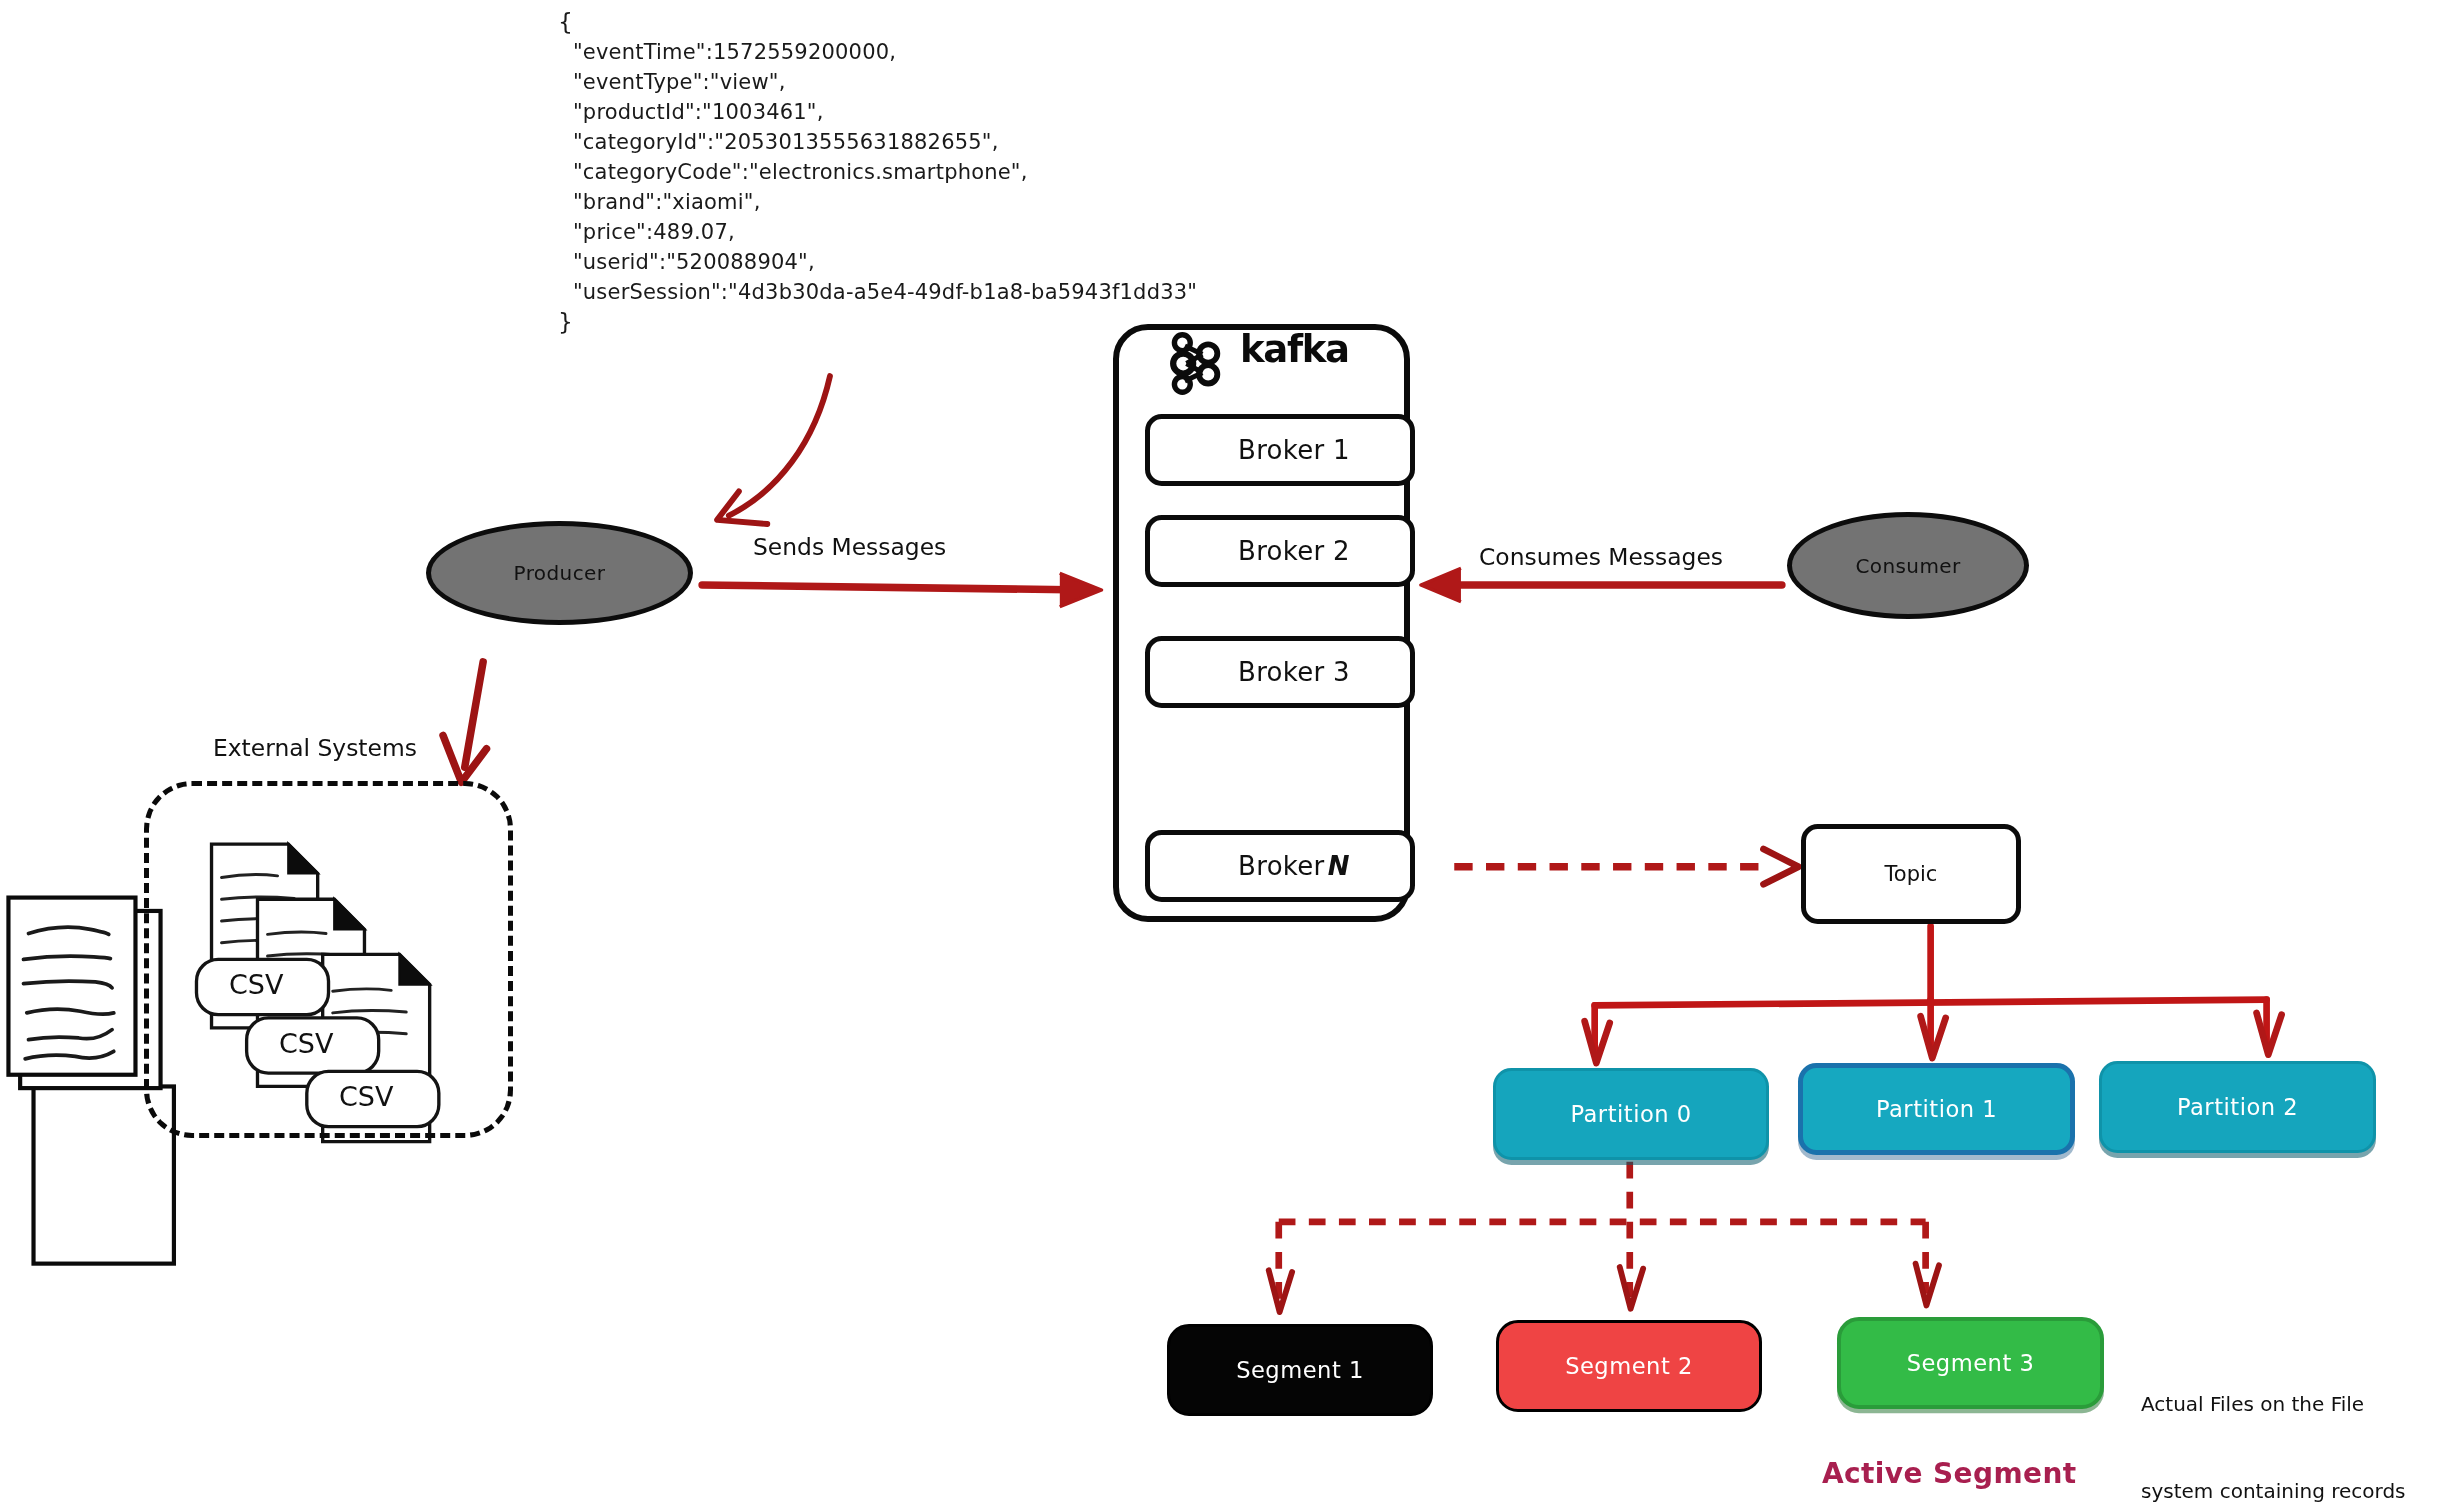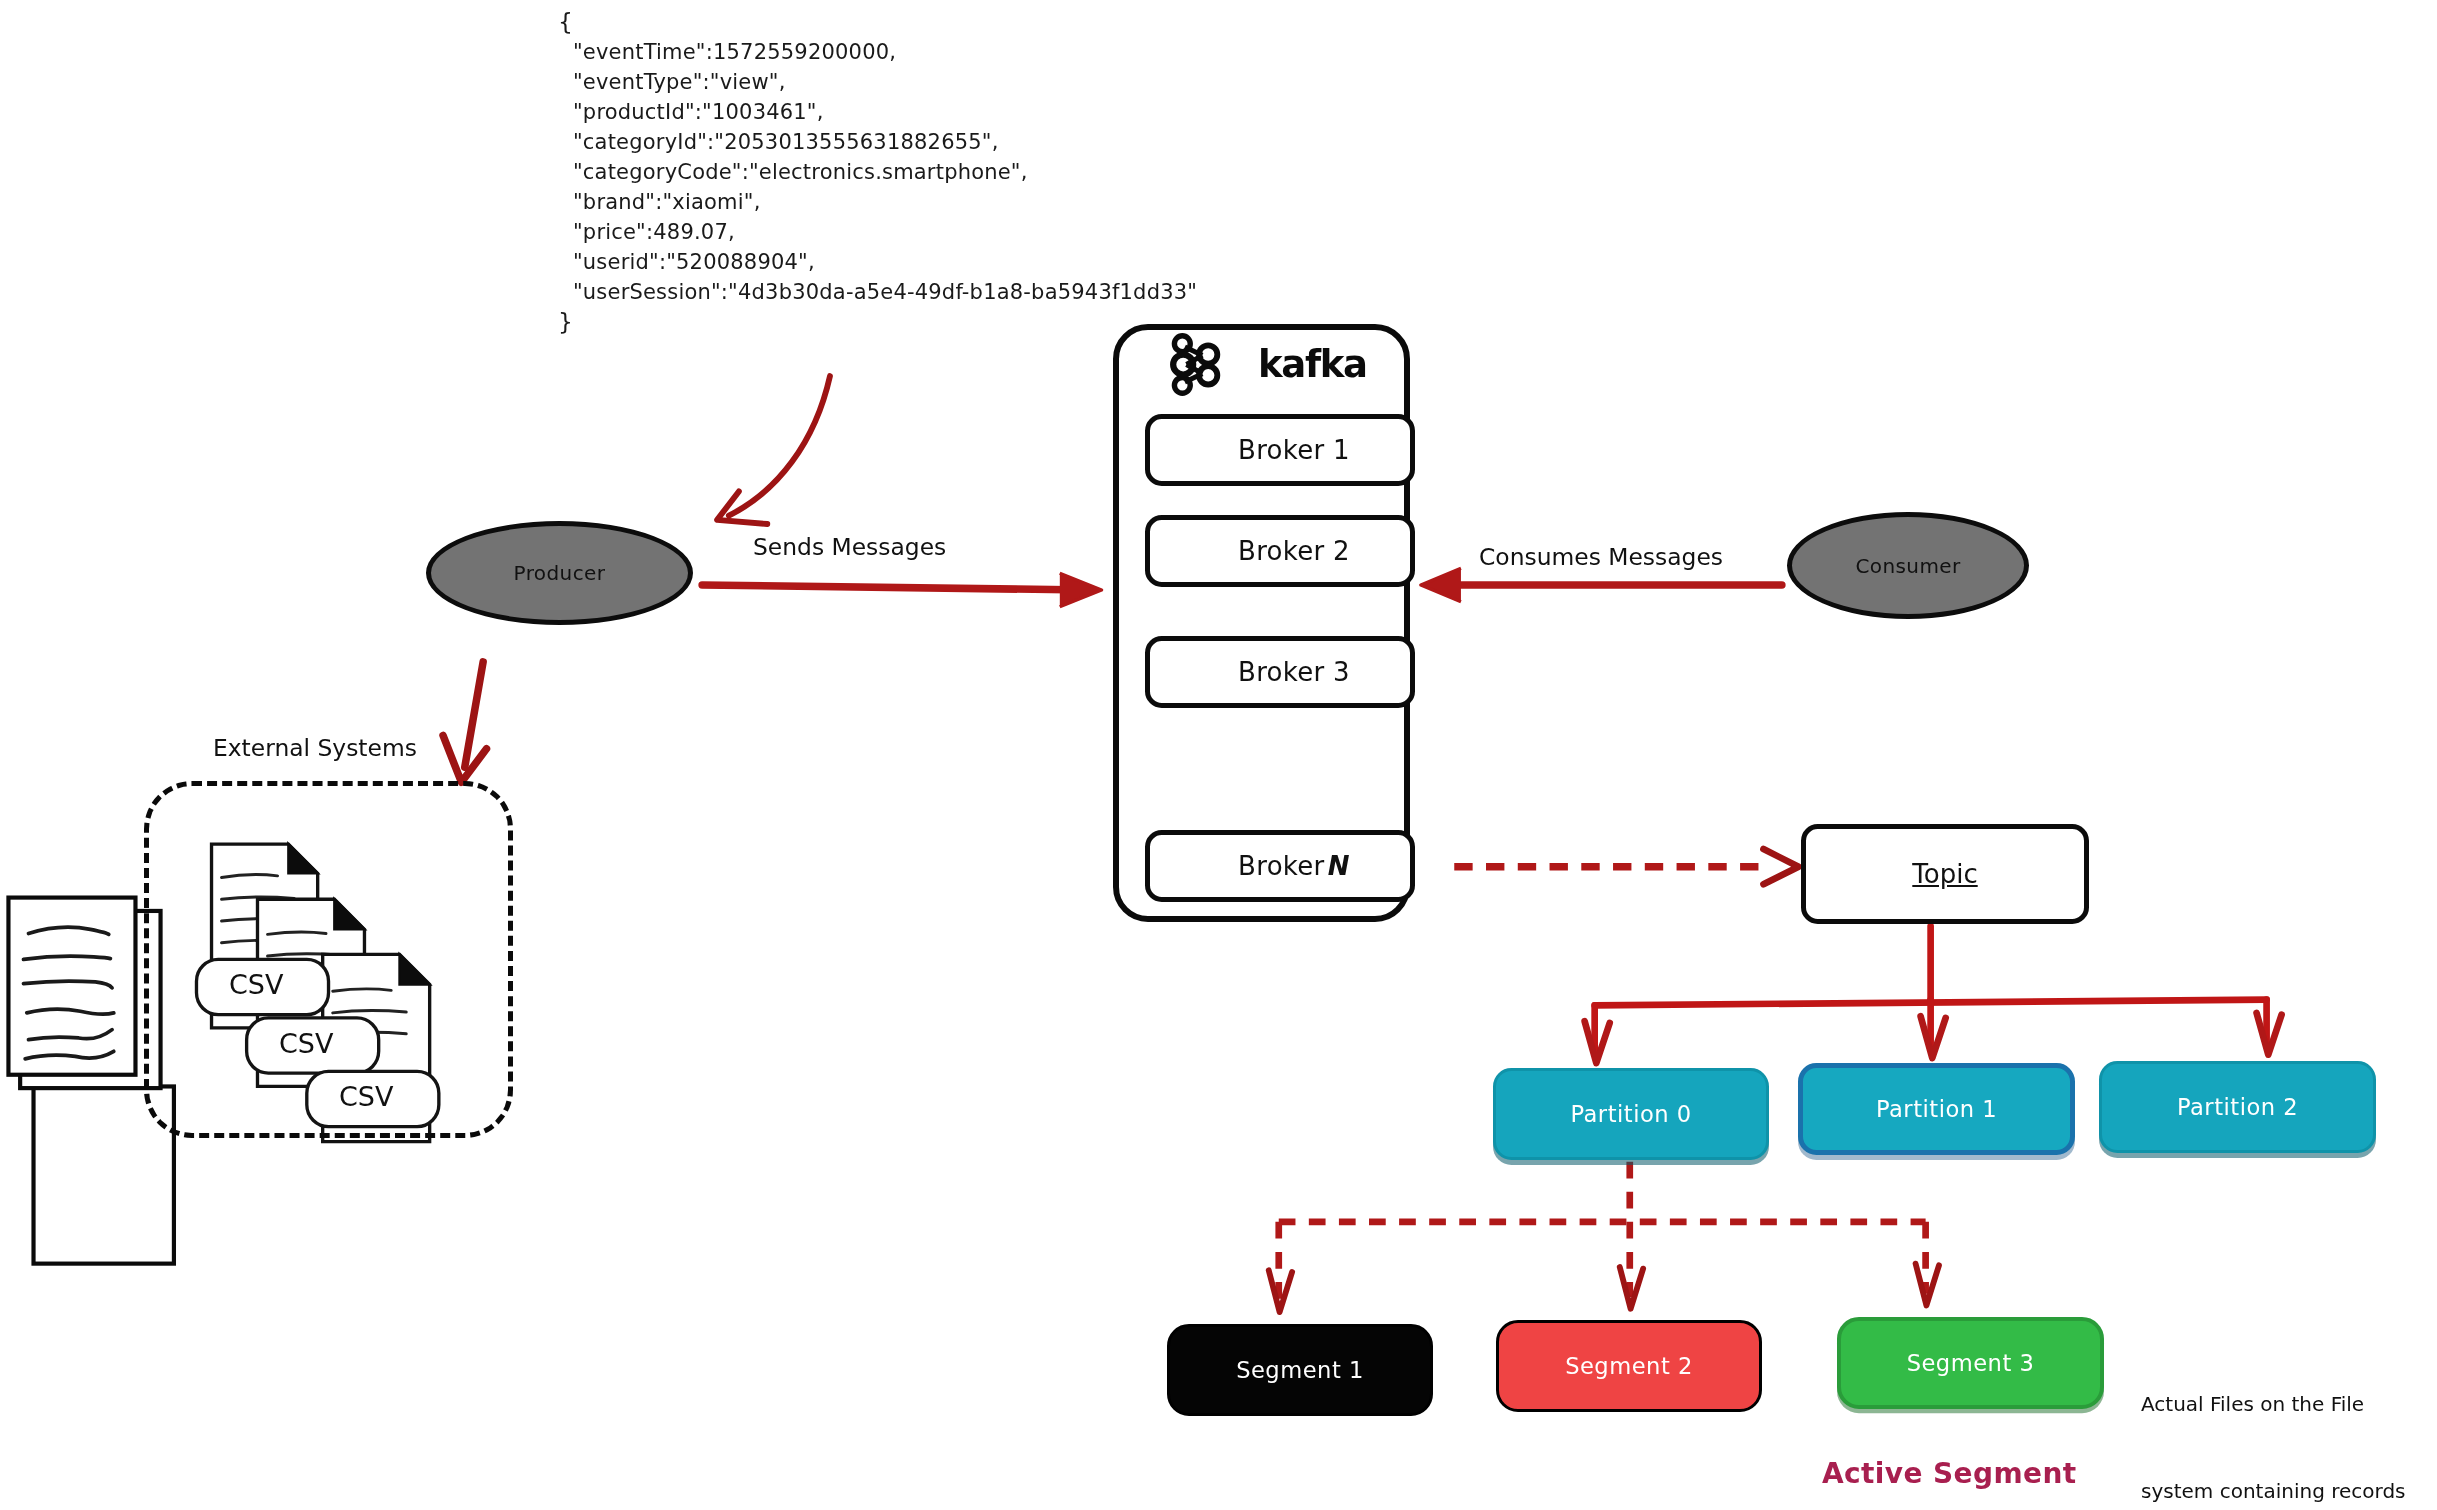--- a/index.html
+++ b/index.html
@@ -38,43 +38,43 @@
   #consumer-node{left:1787px;top:512px;width:242px;height:107px;}
 
   
   #kafka-cluster{
     left:1113px;top:324px;width:297px;height:598px;
     border:6.7px solid #0b0b0b;border-radius:35px;background:#fff;
     display:block;z-index:2;
   }
   #kafka-logo-wrap{
     position:absolute;left:1168px;top:331px;width:201px;height:67px;z-index:6;
-    display:flex;align-items:center;gap:28px;
+    display:flex;align-items:flex-start;gap:10px;
   }
   #kafka-logo-wrap .kname{
     font-family:"DejaVu Sans", sans-serif;font-weight:700;font-size:37px;
     color:#0b0b0b;letter-spacing:-1.3px;line-height:1;
   }
   .broker{
     position:absolute;z-index:4;left:1145px;width:232px;height:62px;
     border:5px solid #0b0b0b;border-radius:16.7px;background:#fff;
     display:flex;align-items:center;justify-content:center;
     font-size:26px;color:#111;letter-spacing:0.3px;padding-left:28px;
   }
   .broker .bn{font-style:italic;font-weight:600;padding-left:3.3px;}
   #broker-1{top:414px;}
   #broker-2{top:515px;}
   #broker-3{top:636px;}
   #broker-n{top:830px;}
 
   
   #topic-node{
-    left:1801px;top:824px;width:288px;height:100px;
+    left:1801px;top:824px;width:220px;height:100px;
     border:5.9px solid #0b0b0b;border-radius:16.7px;background:#fff;
-    font-size:26px;color:#111;text-decoration:underline;
+    font-size:21px;color:#111;
   }
 
   
   .partition{
     height:92px;font-size:22.6px;color:#ffffff;border-radius:18.4px;
     letter-spacing:0.5px;
   }
   #partition-0{left:1493px;top:1068px;width:276px;background:#15a5bd;
     border:3.3px solid #0f93a9;box-shadow:0 5px 0 rgba(10,90,105,.55);}
   #partition-1{left:1798px;top:1063px;width:277px;background:#16a8c0;

